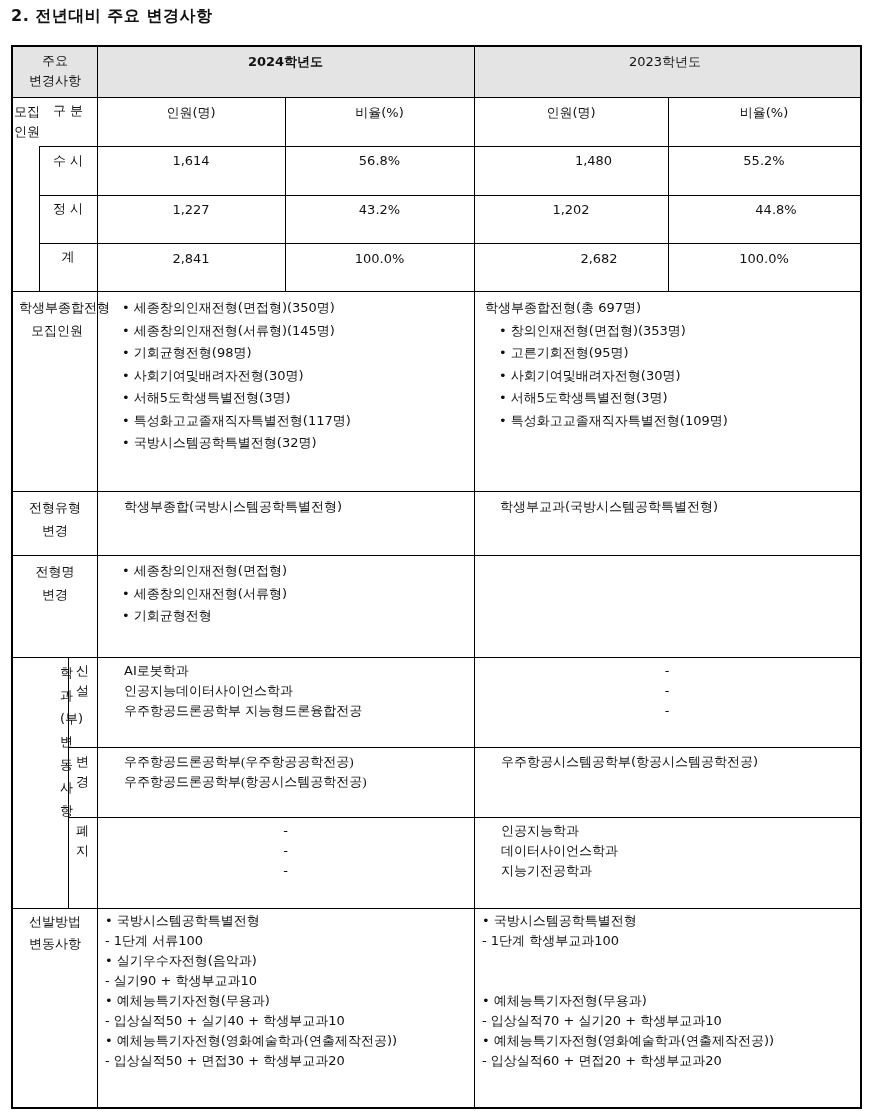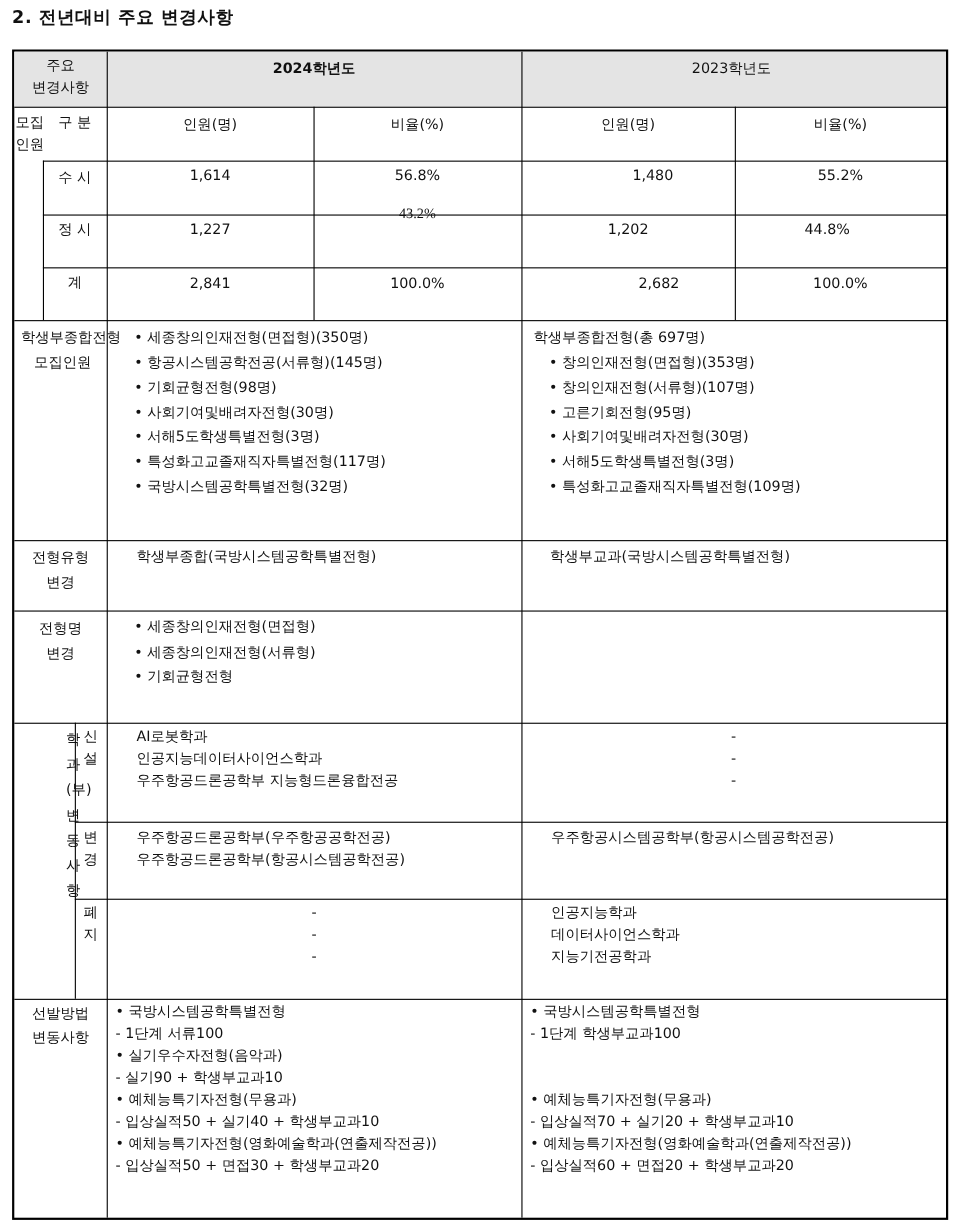--- a/index.html
+++ b/index.html
@@ -63,47 +63,46 @@
   <div class="cell c" style="left:655px;top:57px;width:192px;">비율(%)</div>
 
   <div class="cell c" style="left:26px;top:105px;width:58px;">수 시</div>
   <div class="cell c" style="left:84px;top:106px;width:188px;text-align:center;">1,614</div>
   <div class="cell c" style="left:272px;top:106px;width:189px;">56.8%</div>
   <div class="cell c" style="left:461px;top:106px;width:194px;padding-left:45px;">1,480</div>
   <div class="cell c" style="left:655px;top:106px;width:192px;">55.2%</div>
 
   <div class="cell c" style="left:26px;top:153px;width:58px;">정 시</div>
   <div class="cell c" style="left:84px;top:155px;width:188px;">1,227</div>
-  <div class="cell c" style="left:272px;top:139px;width:189px;font-family:Liberation Serif, serif;">43.2%</div>
+  <div class="cell c" style="left:272px;top:155px;width:189px;">43.2%</div>
   <div class="cell c" style="left:461px;top:155px;width:194px;">1,202</div>
-  <div class="cell c" style="left:643px;top:155px;width:192px;text-align:center;">44.8%</div>
+  <div class="cell c" style="left:667px;top:155px;width:192px;text-align:center;">44.8%</div>
 
   <div class="cell c" style="left:26px;top:201px;width:58px;">계</div>
   <div class="cell c" style="left:84px;top:204px;width:188px;">2,841</div>
   <div class="cell c" style="left:272px;top:204px;width:189px;">100.0%</div>
   <div class="cell c" style="left:461px;top:204px;width:194px;margin-left:28px;">2,682</div>
   <div class="cell c" style="left:655px;top:204px;width:192px;">100.0%</div>
 
   <div class="cell" style="left:6px;top:250px;width:80px;line-height:22px;">
     <div class="line">학생부종합전형</div>
     <div class="line" style="padding-left:12px;">모집인원</div>
   </div>
   <div class="cell" style="left:95px;top:250px;width:360px;">
     <div class="line blt" style="padding-left:14px;">세종창의인재전형(면접형)(350명)</div>
-    <div class="line blt" style="padding-left:14px;">항공시스템공학전공(서류형)(145명)</div>
+    <div class="line blt" style="padding-left:14px;">세종창의인재전형(서류형)(145명)</div>
     <div class="line blt" style="padding-left:14px;">기회균형전형(98명)</div>
     <div class="line blt" style="padding-left:14px;">사회기여및배려자전형(30명)</div>
     <div class="line blt" style="padding-left:14px;">서해5도학생특별전형(3명)</div>
     <div class="line blt" style="padding-left:14px;">특성화고교졸재직자특별전형(117명)</div>
     <div class="line blt" style="padding-left:14px;">국방시스템공학특별전형(32명)</div>
   </div>
   <div class="cell" style="left:472px;top:250px;width:370px;">
     <div class="line">학생부종합전형(총 697명)</div>
     <div class="line blt" style="padding-left:14px;">창의인재전형(면접형)(353명)</div>
-    <div class="line blt" style="padding-left:14px;">창의인재전형(서류형)(107명)</div>
     <div class="line blt" style="padding-left:14px;">고른기회전형(95명)</div>
     <div class="line blt" style="padding-left:14px;">사회기여및배려자전형(30명)</div>
     <div class="line blt" style="padding-left:14px;">서해5도학생특별전형(3명)</div>
     <div class="line blt" style="padding-left:14px;">특성화고교졸재직자특별전형(109명)</div>
   </div>
 
   <div class="cell c" style="left:0;top:449px;width:84px;line-height:23px;">
     <div>전형유형</div>
     <div>변경</div>
   </div>
@@ -139,21 +138,21 @@
   <div class="cell c" style="left:461px;top:614px;width:386px;">
     <div class="num">-</div>
     <div class="num">-</div>
     <div class="num">-</div>
   </div>
 
   <div class="cell c" style="left:55px;top:705px;width:29px;line-height:20px;">
     <div>변</div>
     <div>경</div>
   </div>
-  <div class="cell" style="left:111px;top:705px;">
+  <div class="cell" style="left:111px;top:705px;font-family:Liberation Serif, serif;">
     <div class="num">우주항공드론공학부(우주항공공학전공)</div>
     <div class="num">우주항공드론공학부(항공시스템공학전공)</div>
   </div>
   <div class="cell" style="left:488px;top:705px;">
     <div class="num">우주항공시스템공학부(항공시스템공학전공)</div>
   </div>
 
   <div class="cell c" style="left:55px;top:774px;width:29px;line-height:20px;">
     <div>폐</div>
     <div>지</div>

